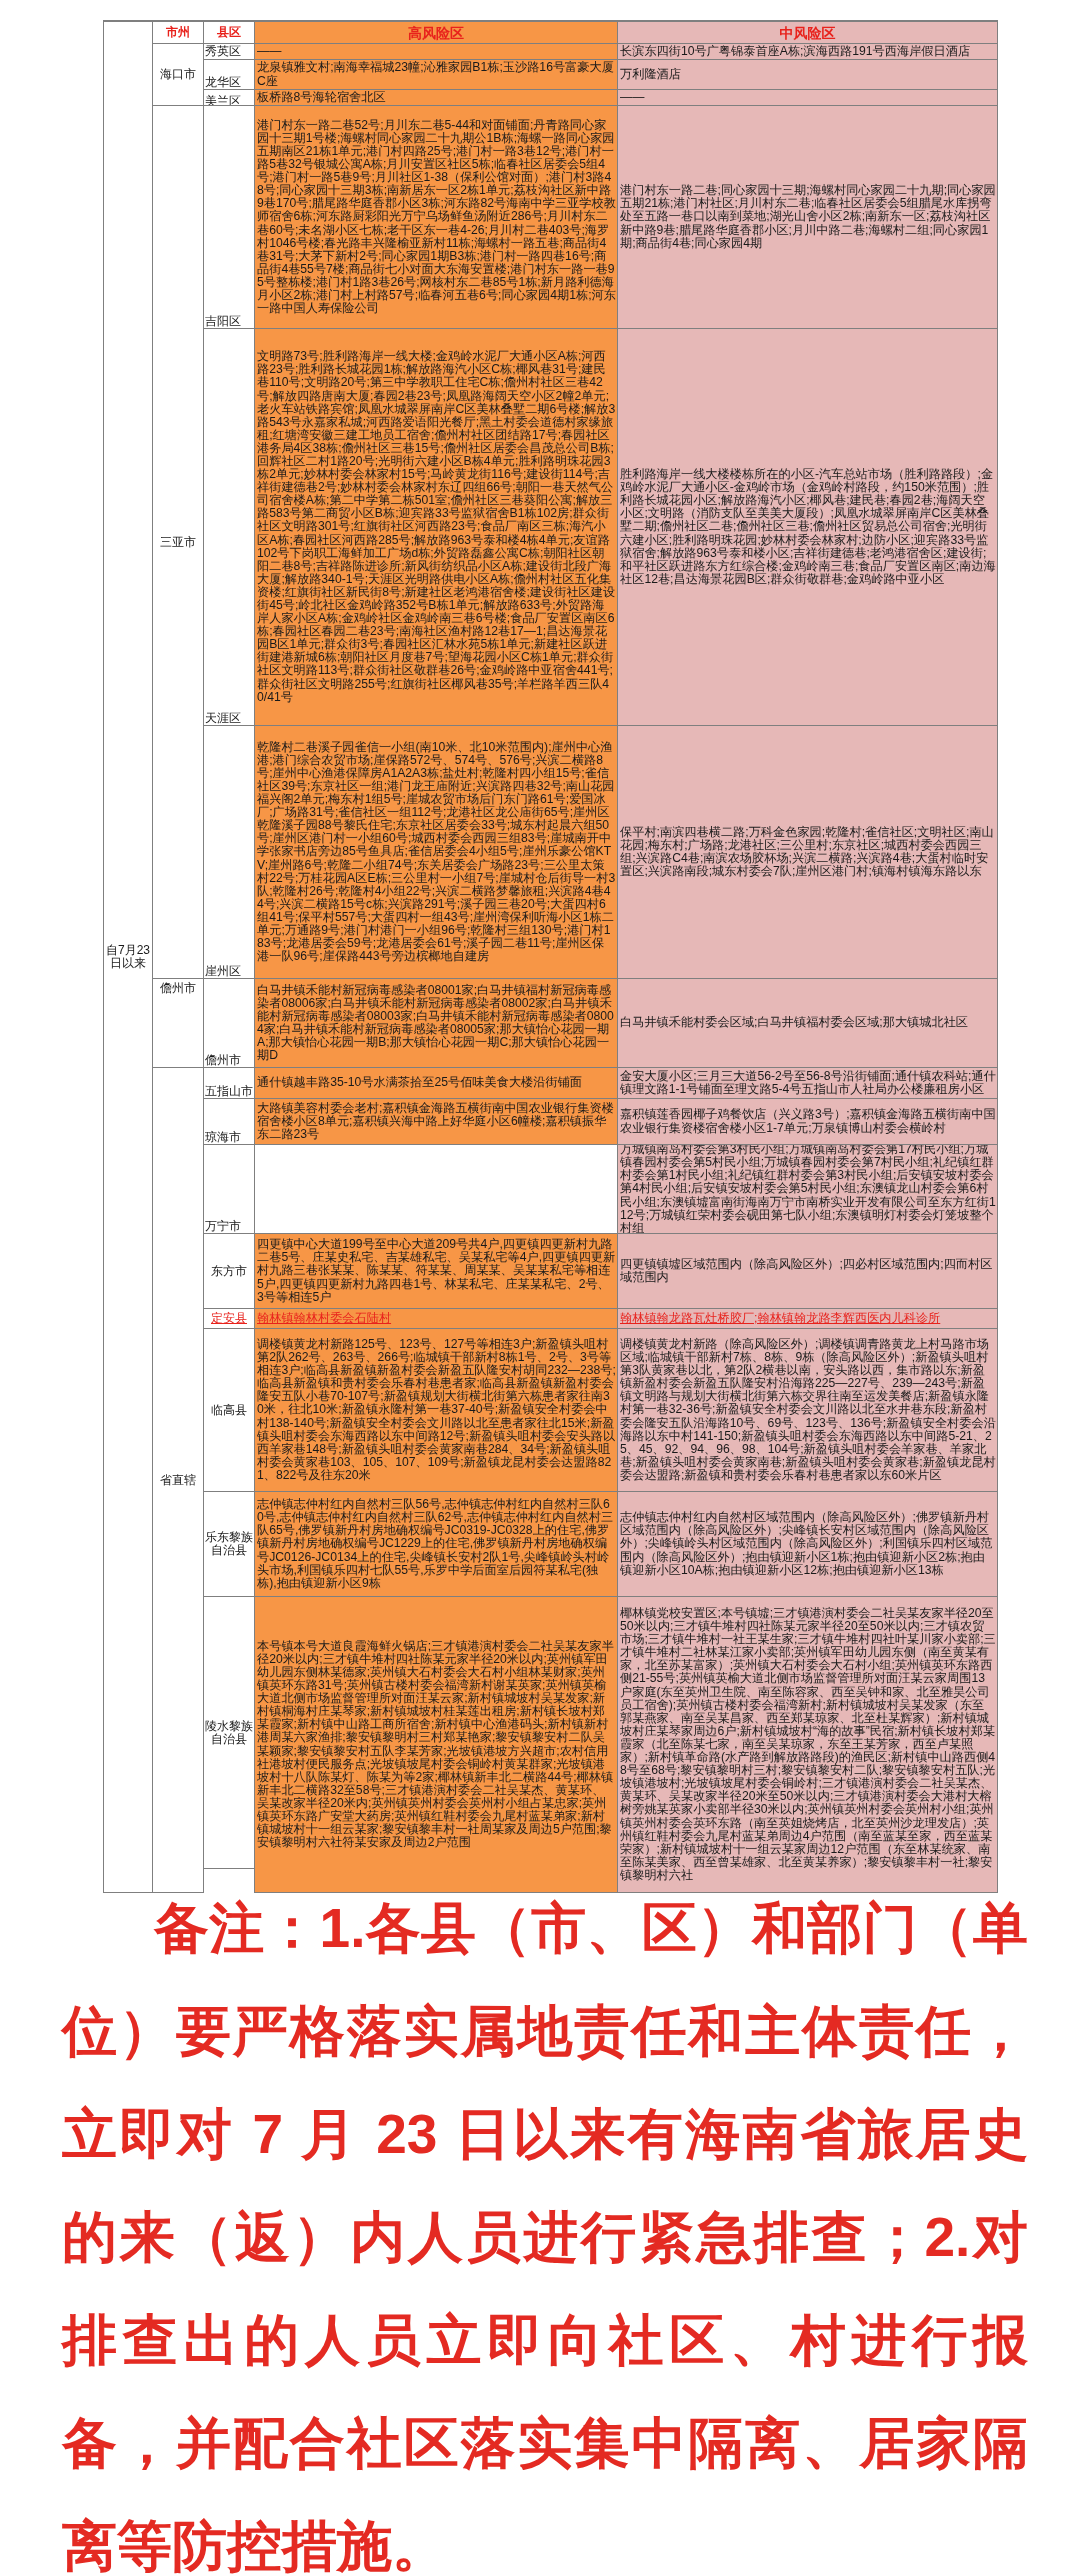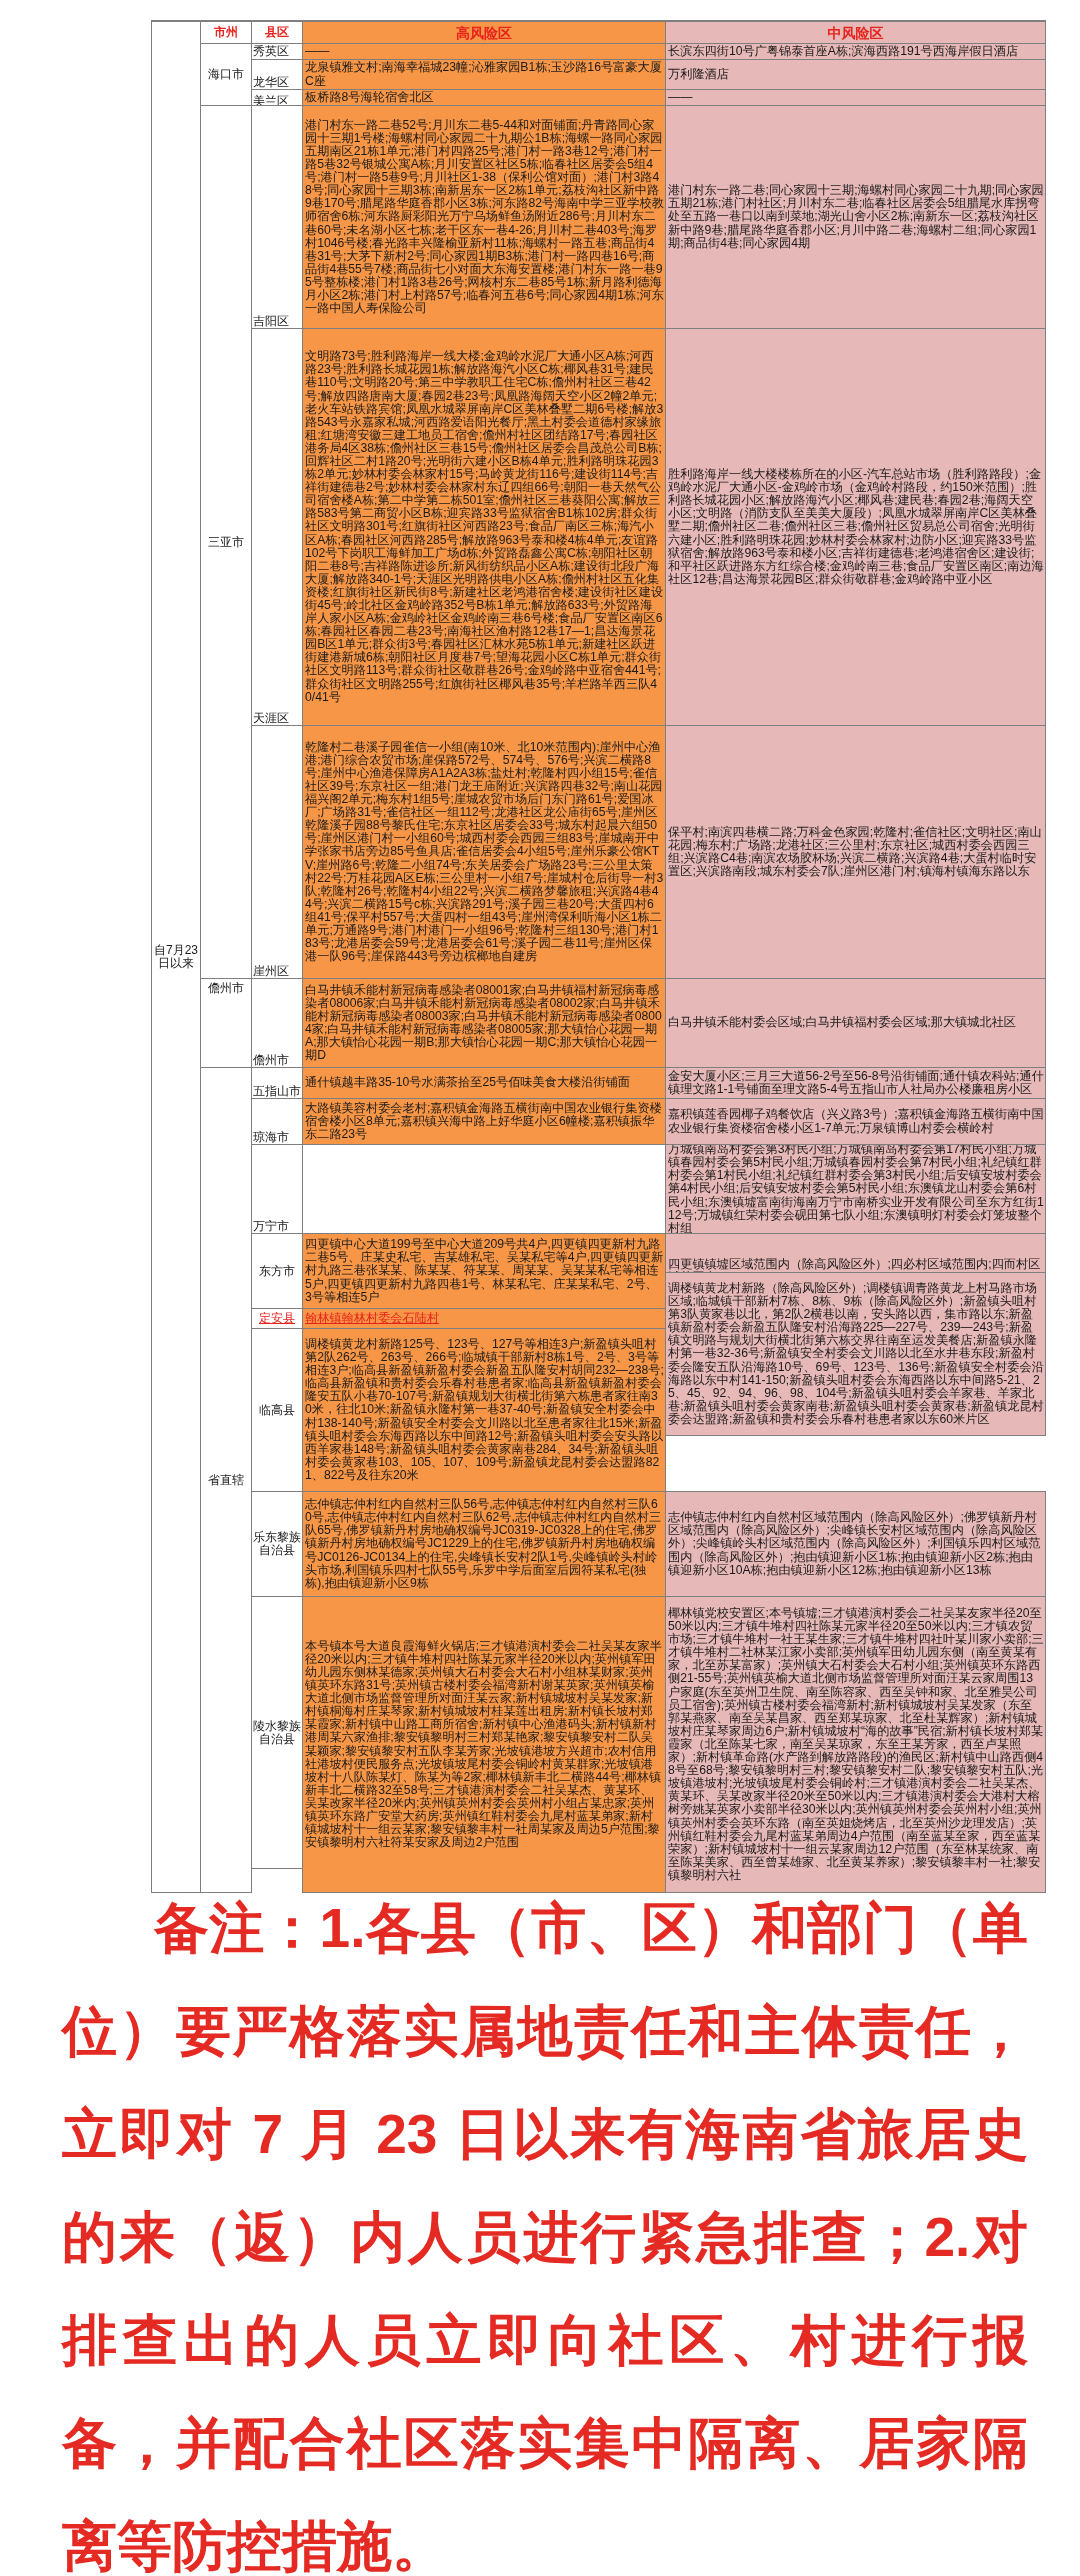--- a/index.html
+++ b/index.html
@@ -16,21 +16,20 @@
     background:#ffffff;
     font-family:"Liberation Sans","DejaVu Sans",sans-serif;
     color:var(--text);
   }
   #tbl{position:absolute;left:62px;top:20px;width:936px;height:1873px;}
   .cell{
     position:absolute;box-sizing:border-box;border:1px solid var(--border);
     overflow:hidden;display:flex;flex-direction:column;justify-content:center;
     font-size:12.2px;line-height:13.1px;background:#fff;
     word-break:break-all;
-    margin-left:48px;
   }
   .cell > span{display:block;}
   .v-bot{justify-content:flex-end;}
   .v-top{justify-content:flex-start;padding-top:3px;}
   .al-center{text-align:center;}
   .al-left{text-align:left;}
   .prov{left:0;width:42px;top:0;height:1873px;border-top-width:2px;text-align:center;font-size:12px;}
   .period{left:41px;width:50px;top:0;height:1873px;border-top-width:2px;text-align:center;font-size:12px;}
   .hdr{top:0;height:24px;border-top-width:2px;color:var(--header-red);font-weight:bold;font-size:14px;line-height:16px;text-align:center;}
   .city{left:90px;width:52px;font-size:12px;line-height:13px;}
@@ -196,21 +195,21 @@
   <div class="cell med red" style="top:1288px;height:21px">
       <span>翰林镇翰龙路瓦灶桥胶厂;翰林镇翰龙路李辉西医内儿科诊所</span>
     </div>
 
   <div class="cell dist al-center" style="top:1308px;height:164px">
       <span>临高县</span>
     </div>
   <div class="cell high" style="top:1308px;height:164px">
       <span>调楼镇黄龙村新路125号、123号、127号等相连3户;新盈镇头咀村第2队262号、263号、266号;临城镇干部新村8栋1号、2号、3号等相连3户;临高县新盈镇新盈村委会新盈五队隆安村胡同232—238号;临高县新盈镇和贵村委会乐春村巷患者家;临高县新盈镇新盈村委会隆安五队小巷70-107号;新盈镇规划大街横北街第六栋患者家往南30米，往北10米;新盈镇永隆村第一巷37-40号;新盈镇安全村委会中村138-140号;新盈镇安全村委会文川路以北至患者家往北15米;新盈镇头咀村委会东海西路以东中间路12号;新盈镇头咀村委会安头路以西羊家巷148号;新盈镇头咀村委会黄家南巷284、34号;新盈镇头咀村委会黄家巷103、105、107、109号;新盈镇龙昆村委会达盟路821、822号及往东20米</span>
     </div>
-  <div class="cell med" style="top:1252px;height:164px">
+  <div class="cell med" style="top:1308px;height:164px">
       <span>调楼镇黄龙村新路（除高风险区外）;调楼镇调青路黄龙上村马路市场区域;临城镇干部新村7栋、8栋、9栋（除高风险区外）;新盈镇头咀村第3队黄家巷以北，第2队2横巷以南，安头路以西，集市路以东;新盈镇新盈村委会新盈五队隆安村沿海路225—227号、239—243号;新盈镇文明路与规划大街横北街第六栋交界往南至运发美餐店;新盈镇永隆村第一巷32-36号;新盈镇安全村委会文川路以北至水井巷东段;新盈村委会隆安五队沿海路10号、69号、123号、136号;新盈镇安全村委会沿海路以东中村141-150;新盈镇头咀村委会东海西路以东中间路5-21、25、45、92、94、96、98、104号;新盈镇头咀村委会羊家巷、羊家北巷;新盈镇头咀村委会黄家南巷;新盈镇头咀村委会黄家巷;新盈镇龙昆村委会达盟路;新盈镇和贵村委会乐春村巷患者家以东60米片区</span>
     </div>
 
   <div class="cell dist al-center" style="top:1471px;height:106px">
       <span>乐东黎族自治县</span>
     </div>
   <div class="cell high" style="top:1471px;height:106px">
       <span>志仲镇志仲村红内自然村三队56号,志仲镇志仲村红内自然村三队60号,志仲镇志仲村红内自然村三队62号,志仲镇志仲村红内自然村三队65号,佛罗镇新丹村房地确权编号JC0319-JC0328上的住宅,佛罗镇新丹村房地确权编号JC1229上的住宅,佛罗镇新丹村房地确权编号JC0126-JC0134上的住宅,尖峰镇长安村2队1号,尖峰镇岭头村岭头市场,利国镇乐四村七队55号,乐罗中学后面室后园符某私宅(独栋),抱由镇迎新小区9栋</span>
     </div>
   <div class="cell med" style="top:1471px;height:106px">

